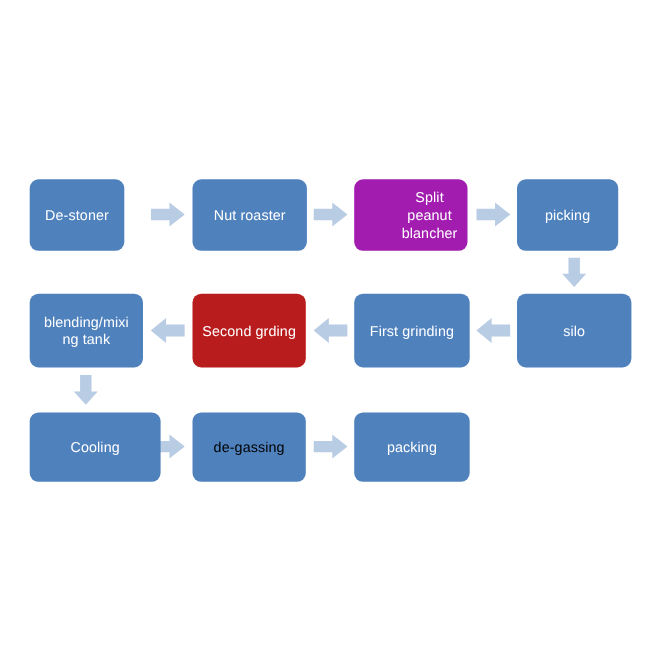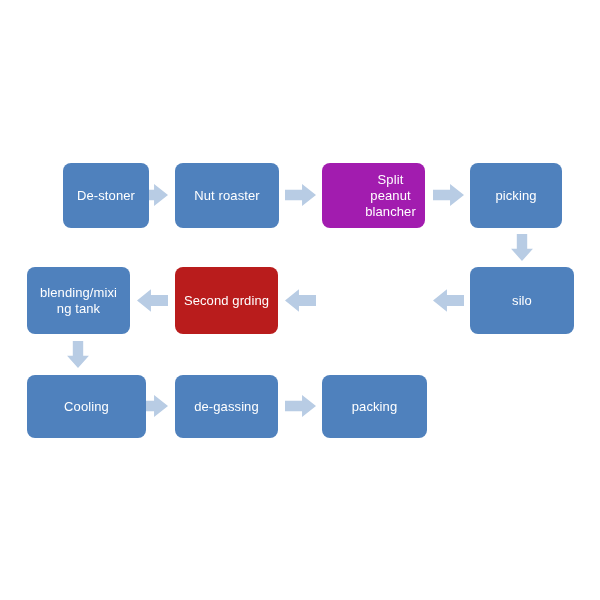--- a/index.html
+++ b/index.html
@@ -97,25 +97,26 @@
     <div class="arrow" style="left: 137px; top: 393px; width: 31px; height: 26px;">
       <svg viewBox="0 0 100 100" preserveAspectRatio="none">
         <path d="M0,30 L55,30 L55,8 L100,50 L55,92 L55,70 L0,70 Z" fill="#b8cce4"></path>
       </svg>
     </div>
     <div class="arrow" style="left: 285px; top: 393px; width: 31px; height: 26px;">
       <svg viewBox="0 0 100 100" preserveAspectRatio="none">
         <path d="M0,30 L55,30 L55,8 L100,50 L55,92 L55,70 L0,70 Z" fill="#b8cce4"></path>
       </svg>
     </div>
-    <div class="node" style="left: 27px; top: 163px; width: 86px; height: 65px; background: rgb(79, 129, 189); color: rgb(255, 255, 255); margin-left: 36px;">De-stoner</div>
+    <div class="node" style="left: 27px; top: 163px; width: 86px; height: 65px; background: rgb(79, 129, 189); color: rgb(255, 255, 255);">De-stoner</div>
     <div class="node" style="left: 175px; top: 163px; width: 104px; height: 65px; background: rgb(79, 129, 189); color: rgb(255, 255, 255);">Nut roaster</div>
     <div class="node" style="left: 322px; top: 163px; width: 103px; height: 65px; background: #a21caf; color: rgb(255, 255, 255); padding-left: 40px;">Split peanut
 blancher</div>
     <div class="node" style="left: 470px; top: 163px; width: 92px; height: 65px; background: rgb(79, 129, 189); color: rgb(255, 255, 255);">picking</div>
     <div class="node" style="left: 27px; top: 267px; width: 103px; height: 67px; background: rgb(79, 129, 189); color: rgb(255, 255, 255);">blending/mixi
 ng tank</div>
     <div class="node" style="left: 175px; top: 267px; width: 103px; height: 67px; background: #b91c1c; color: rgb(255, 255, 255);">Second grding</div>
+    <div class="node" style="left: 322px; top: 267px; width: 105px; height: 67px; background: rgb(79, 129, 189); color: rgb(255, 255, 255);">First grinding</div>
     <div class="node" style="left: 470px; top: 267px; width: 104px; height: 67px; background: rgb(79, 129, 189); color: rgb(255, 255, 255);">silo</div>
     <div class="node" style="left: 27px; top: 375px; width: 119px; height: 63px; background: rgb(79, 129, 189); color: rgb(255, 255, 255);">Cooling</div>
-    <div class="node" style="left: 175px; top: 375px; width: 103px; height: 63px; background: rgb(79, 129, 189); color: #ffffff;">de-gassing</div>
+    <div class="node" style="left: 175px; top: 375px; width: 103px; height: 63px; background: rgb(79, 129, 189); color: #000000;">de-gassing</div>
     <div class="node" style="left: 322px; top: 375px; width: 105px; height: 63px; background: rgb(79, 129, 189); color: rgb(255, 255, 255);">packing</div>
   </div>
 
 </body></html>

